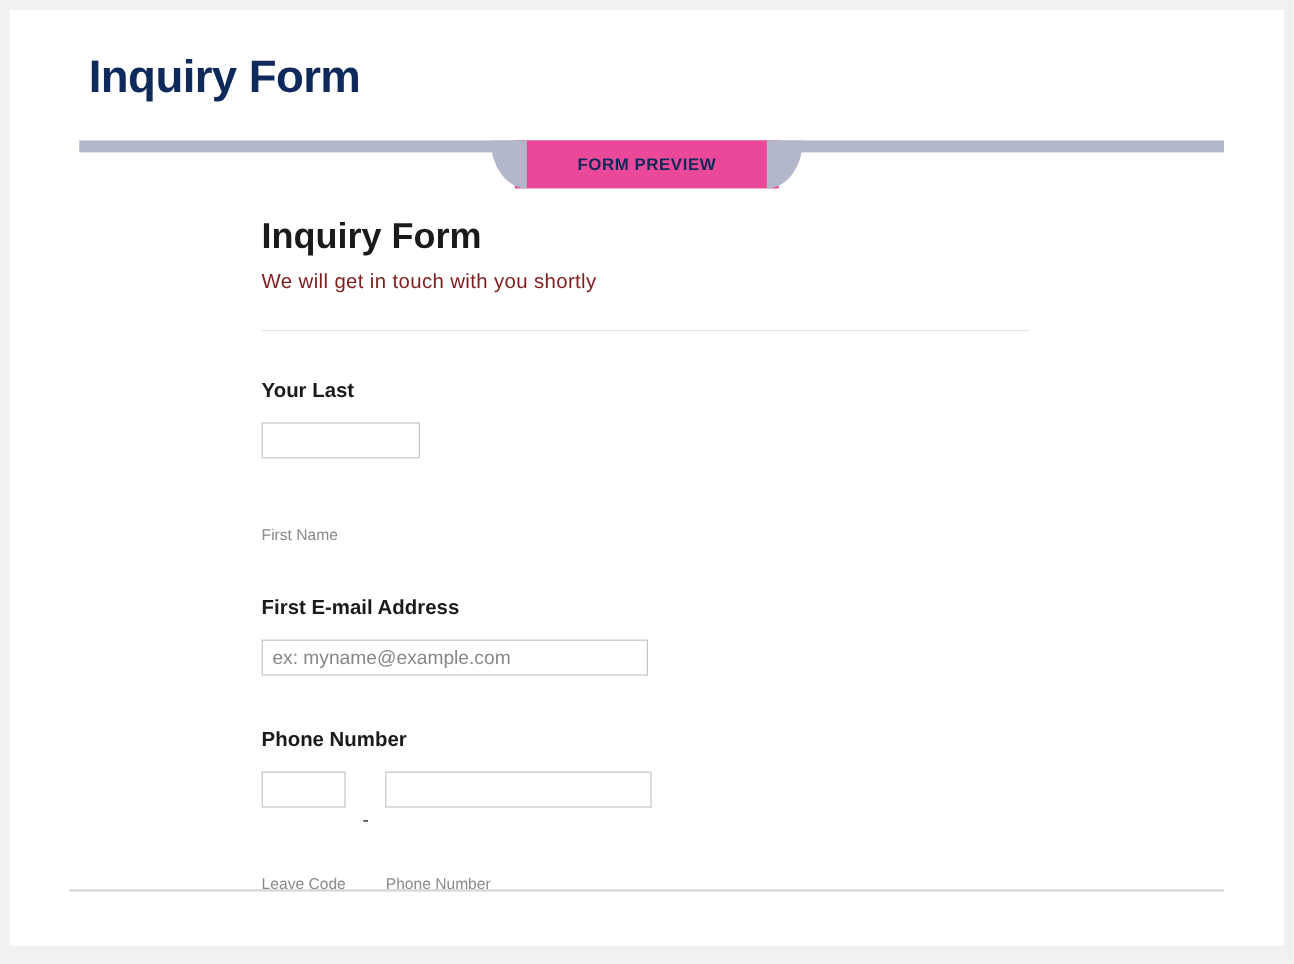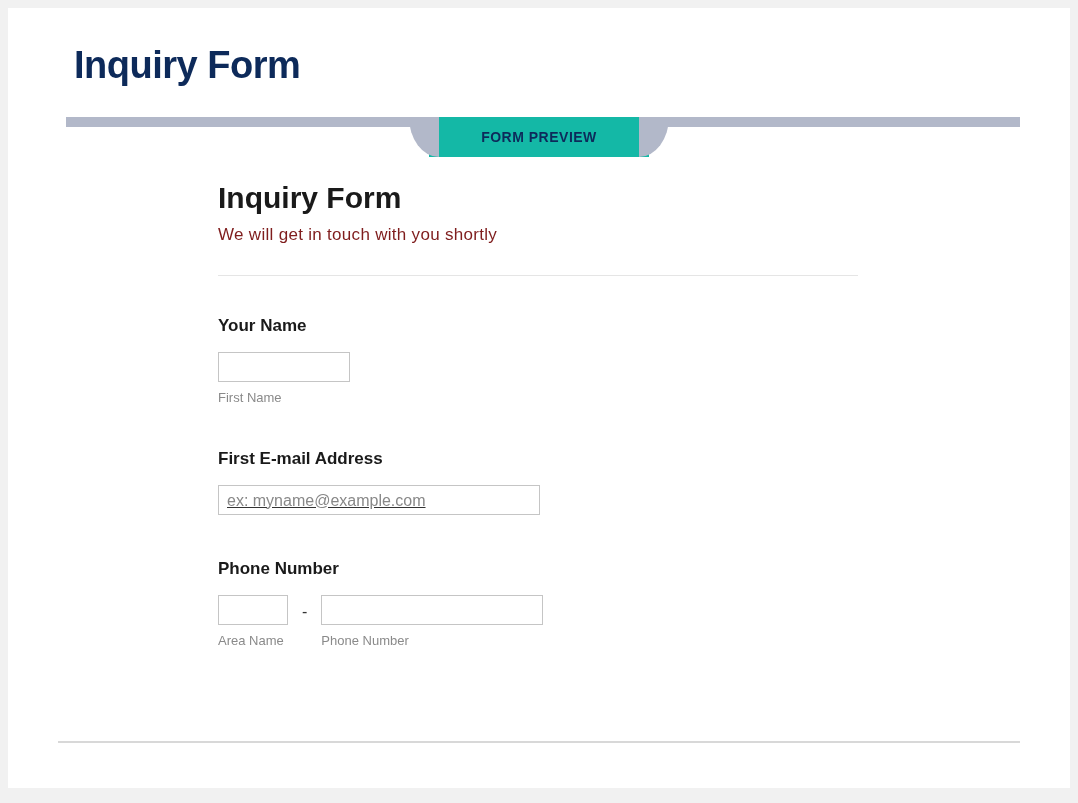--- a/index.html
+++ b/index.html
@@ -41,21 +41,21 @@
       height: 10px;
       background: #b2b8c9;
     }
     .preview-tab {
       position: absolute;
       left: 50%;
       transform: translateX(-50%);
       top: 0;
       width: 220px;
       height: 40px;
-      background: #14b8a6;
+      background: #ec4899;
       display: flex;
       align-items: center;
       justify-content: center;
       font-size: 14px;
       font-weight: 600;
       color: #0d2a5a;
       letter-spacing: 0.5px;
     }
     .preview-tab::before,
     .preview-tab::after {
@@ -110,30 +110,30 @@
       font-family: Verdana, Geneva, sans-serif;
     }
     .input-row {
       display: flex;
       gap: 12px;
       align-items: center;
     }
     .input-col {
       display: flex;
       flex-direction: column;
+      gap: 48px;
     }
     .text-input {
       border: 1px solid #c5c5c5;
       background: #fff;
       height: 30px;
       padding: 4px 8px;
       font-size: 15px;
       color: #333;
       font-family: inherit;
-      text-decoration: underline;
     }
     .text-input::placeholder {
       color: #888;
       font-size: 16px;
     }
     .input-first-name {
       width: 132px;
     }
     .input-last-name {
       width: 178px;
@@ -182,40 +182,40 @@
   </div>
 
   <div class="form-area">
 
     <h2 class="form-title">Inquiry Form</h2>
     <p class="form-subtitle">We will get in touch with you shortly</p>
 
     <hr class="divider">
 
     <div class="field-group">
-      <label class="field-label">Your Name</label>
+      <label class="field-label">Your Last</label>
       <div class="input-row">
         <div class="input-col">
           <input type="text" class="text-input input-first-name" value="" style="">
           <span class="sub-label">First Name</span>
         </div>
       </div>
     </div>
 
     <div class="field-group">
       <label class="field-label">First E-mail Address</label>
       <input type="text" class="text-input input-email" placeholder="ex: myname@example.com" style="">
     </div>
 
     <div class="field-group">
       <label class="field-label">Phone Number</label>
       <div class="input-row">
         <div class="input-col">
           <input type="text" class="text-input input-area-code" value="" style="">
-          <span class="sub-label">Area Name</span>
+          <span class="sub-label">Leave Code</span>
         </div>
         <span class="dash">-</span>
         <div class="input-col">
           <input type="text" class="text-input input-phone-number" value="" style="">
           <span class="sub-label">Phone Number</span>
         </div>
       </div>
     </div>
 
 

